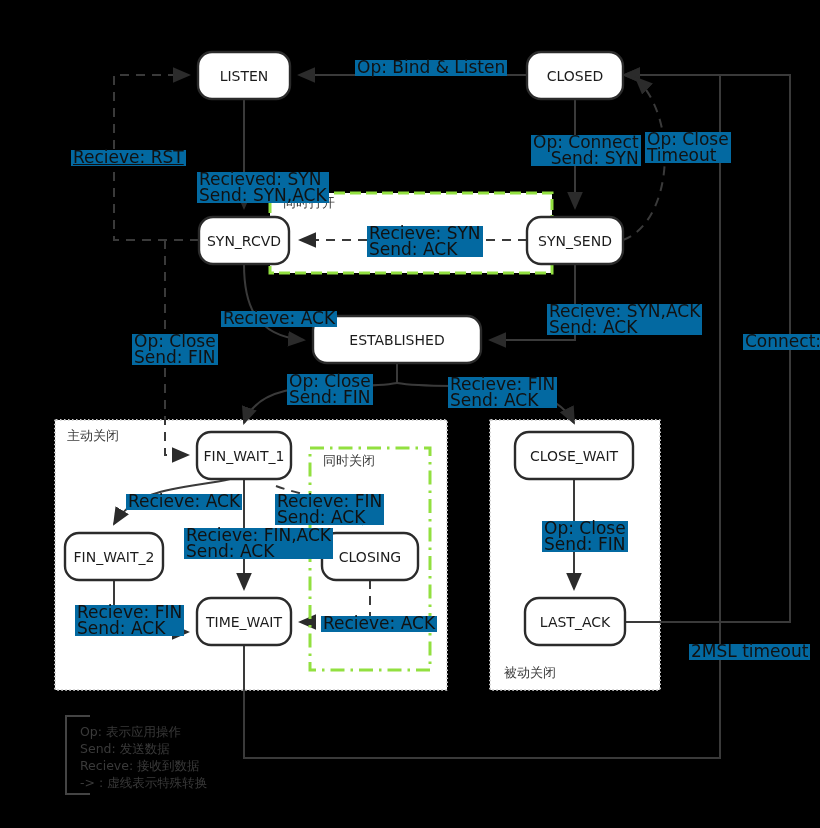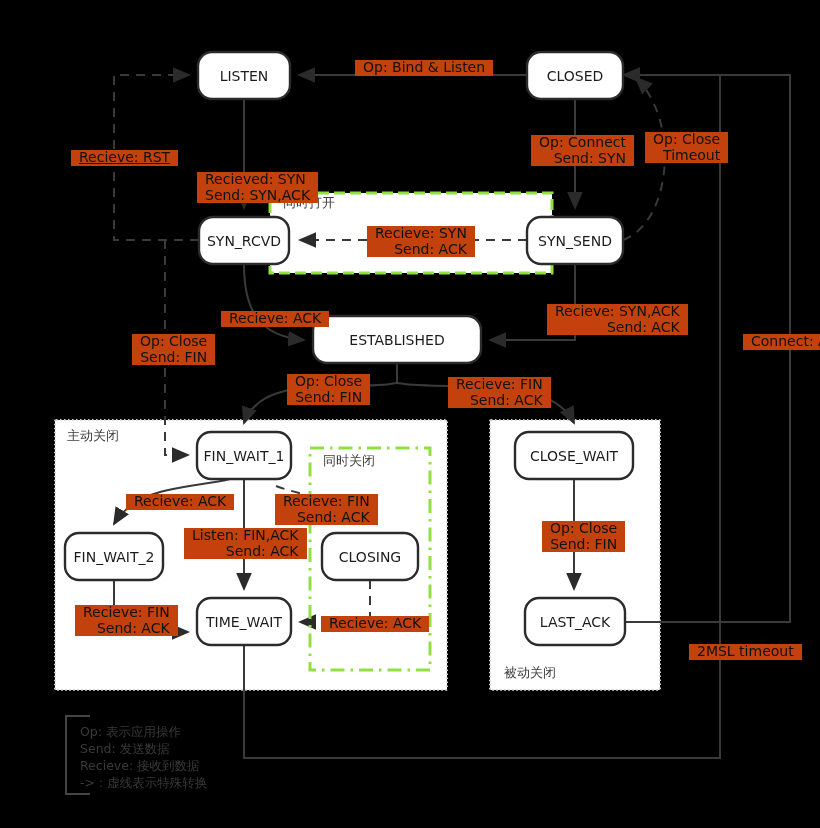--- a/index.html
+++ b/index.html
@@ -10,23 +10,23 @@
   .edge-d{fill:none;stroke:#3a3a3a;stroke-width:2;stroke-dasharray:9 7;}
   .node-rect{fill:#ffffff;stroke:#2b2b2b;stroke-width:2.4;}
   .node-lbl{fill:#1c1c1c;font-size:14px;text-anchor:middle;dominant-baseline:middle;
             font-family:"DejaVu Sans","Liberation Sans",sans-serif;}
   .grp{fill:#ffffff;stroke:#cfcfcf;stroke-width:2;stroke-dasharray:1.5 2.5;}
   .grp-lbl{fill:#3c3c3c;font-size:13px;font-family:"DejaVu Sans","Liberation Sans",sans-serif;}
   .green-solidish{fill:#ffffff;stroke:#92e040;stroke-width:3;stroke-dasharray:11 5;}
   .green-dashdot{fill:none;stroke:#92e040;stroke-width:3;stroke-dasharray:14 6 2.5 6;}
   .legend-box{fill:none;stroke:#444;stroke-width:2;}
   .legend-txt{fill:#3a3a3a;font-size:12.5px;font-family:"DejaVu Sans","Liberation Sans",sans-serif;}
-  .elbl{position:absolute;background:#c2410c;color:#111;font-size:14px;line-height:15.5px;
-        white-space:pre;padding:0 8px;font-family:"DejaVu Sans","Liberation Sans",sans-serif;}
-  .elbl.c{text-align:right;}
+  .elbl{position:absolute;background:#0369a1;color:#111;font-size:17px;line-height:15.5px;
+        white-space:pre;padding:0 2px;font-family:"DejaVu Sans","Liberation Sans",sans-serif;}
+  .elbl.c{text-align:left;}
 </style>
 </head>
 <body>
 
 <div id="stage">
 
   <svg viewBox="0 0 820 828">
     <defs>
       <marker id="ah" markerWidth="9" markerHeight="9" refX="8" refY="4.5" orient="auto">
         <path d="M0,0.6 L9,4.5 L0,8.4 z" fill="#2b2b2b"></path>
@@ -166,21 +166,21 @@
   <div class="elbl" style="left:221px;top:311px;">Recieve: ACK</div>
   <div class="elbl c" style="left:511px;top:304px;margin-left:36px;">Recieve: SYN,ACK
 Send: ACK</div>
   <div class="elbl c" style="left:287px;top:374px;">Op: Close
 Send: FIN</div>
   <div class="elbl c" style="left:448px;top:377px;">Recieve: FIN
 Send: ACK</div>
   <div class="elbl" style="left:126px;top:494px;">Recieve: ACK</div>
   <div class="elbl c" style="left:275px;top:494px;">Recieve: FIN
 Send: ACK</div>
-  <div class="elbl c" style="left:184px;top:528px;">Listen: FIN,ACK
+  <div class="elbl c" style="left:184px;top:528px;">Recieve: FIN,ACK
 Send: ACK</div>
   <div class="elbl c" style="left:75px;top:605px;">Recieve: FIN
 Send: ACK</div>
   <div class="elbl" style="left:321px;top:616px;">Recieve: ACK</div>
   <div class="elbl c" style="left:542px;top:521px;">Op: Close
 Send: FIN</div>
   <div class="elbl" style="left:674px;top:644px;margin-left:15px;">2MSL timeout</div>
   <div class="elbl" style="left:743px;top:334px;">Connect: AC</div>
 
 </div>

